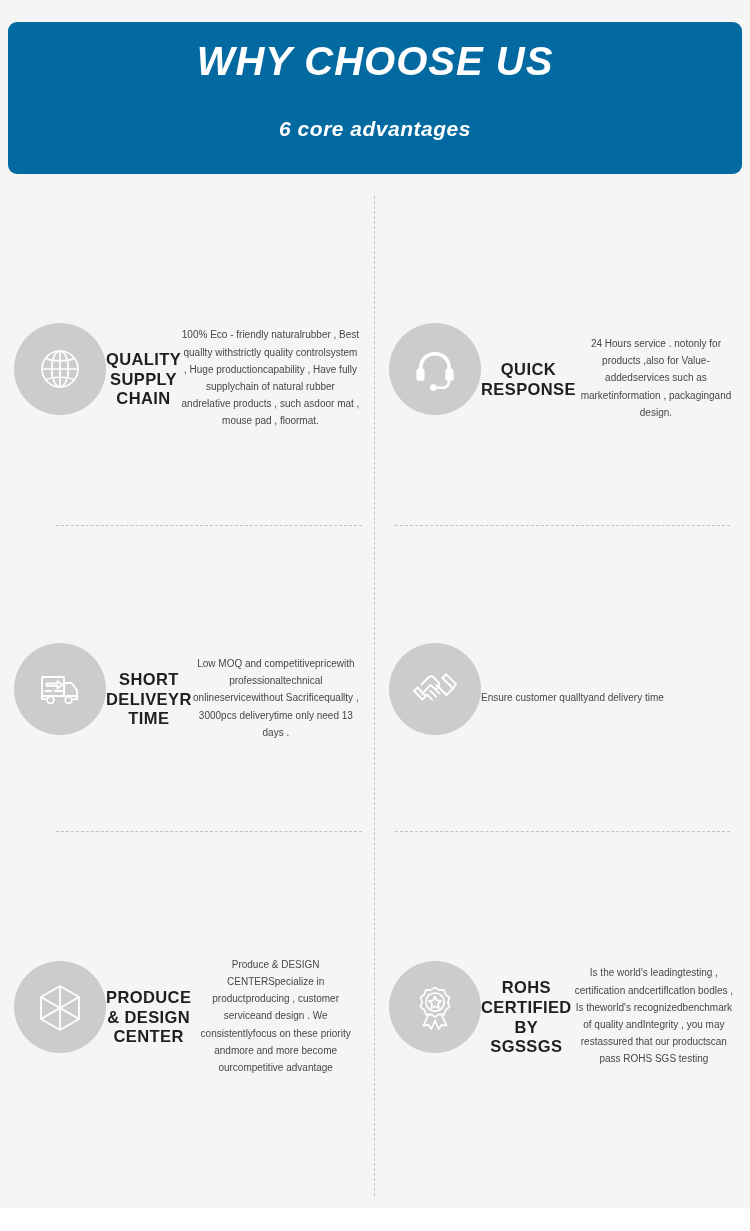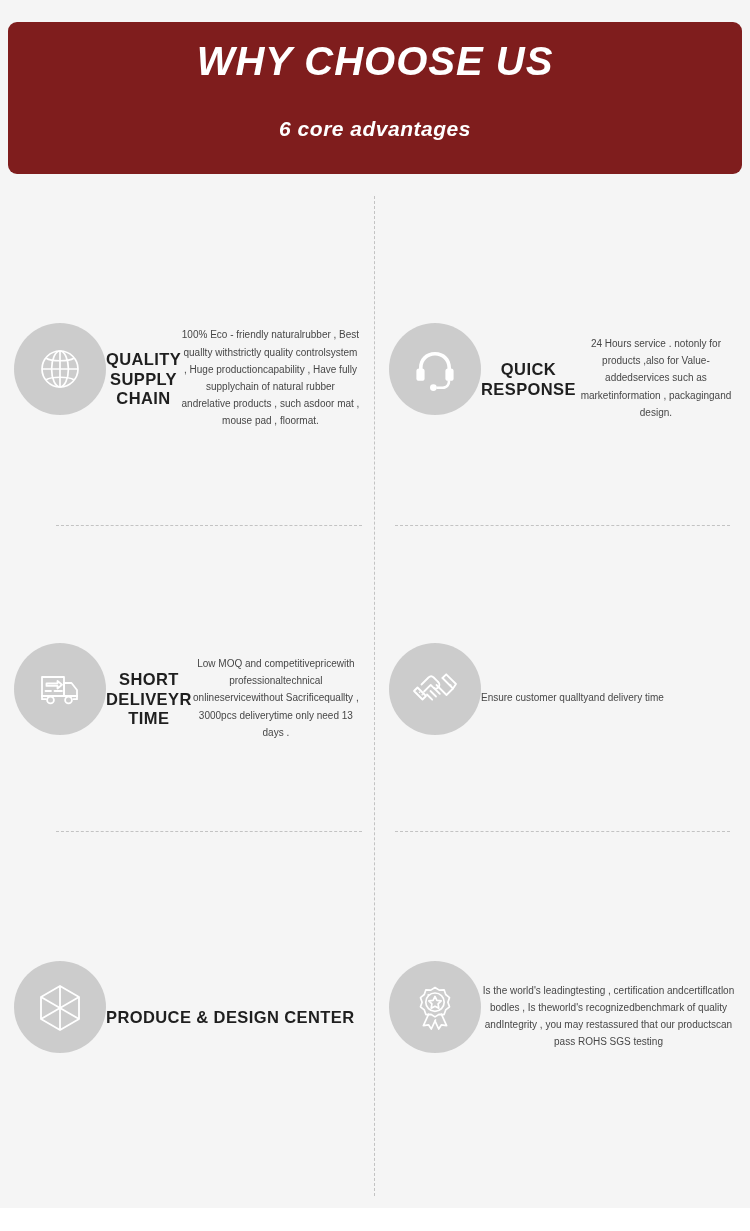--- a/index.html
+++ b/index.html
@@ -20,21 +20,21 @@
     background: #f5f5f5;
     box-sizing: border-box;
   }
   
   .banner {
     position: absolute;
     left: 8px;
     top: 22px;
     width: 734px;
     height: 152px;
-    background: #7f1d1d;
+    background: #0369a1;
     border-radius: 9px;
     display: flex;
     flex-direction: column;
     justify-content: center;
     box-sizing: border-box;
   }
   .banner-title {
     font-size: 40px;
     font-weight: bold;
     font-style: italic;
@@ -191,20 +191,21 @@
               <line x1="27" y1="6" x2="27" y2="28"></line>
               <line x1="27" y1="28" x2="46" y2="17"></line>
               <line x1="27" y1="28" x2="8" y2="17"></line>
               <line x1="27" y1="28" x2="27" y2="50"></line>
               <line x1="27" y1="28" x2="46" y2="39"></line>
               <line x1="27" y1="28" x2="8" y2="39"></line>
             </g>
           </svg>
         </div>
         <div class="card-title">PRODUCE &amp; DESIGN CENTER</div>
+        <div class="card-text">Produce &amp; DESIGN CENTERSpecialize in productproducing , customer serviceand design . We consistentlyfocus on these priority andmore and more become ourcompetitive advantage</div>
 
       </div>
 
     </div>
 
     <div class="col col-right">
 
       <div class="card c0">
         <div class="icon-circle">
           <svg width="50" height="50" viewBox="0 0 50 50" aria-hidden="true">
@@ -250,19 +251,20 @@
             <g fill="none" stroke="#ffffff" stroke-width="1.7" stroke-linecap="round" stroke-linejoin="round">
               <path d="M26 6.5 l4.2 2.6 l4.9 -0.3 l1.6 4.7 l3.8 3.1 l-1.6 4.6 l1.6 4.6 l-3.8 3.1 l-1.6 4.7 l-4.9 -0.3 L26 35.9 l-4.2 -2.6 l-4.9 0.3 l-1.6 -4.7 l-3.8 -3.1 l1.6 -4.6 l-1.6 -4.6 l3.8 -3.1 l1.6 -4.7 l4.9 0.3 Z"></path>
               <circle cx="26" cy="21.2" r="9.2"></circle>
               <path d="M26 15.4 l1.9 3.9 l4.3 0.6 l-3.1 3 l0.7 4.3 l-3.8 -2 l-3.8 2 l0.7 -4.3 l-3.1 -3 l4.3 -0.6 Z"></path>
               <path d="M19.6 33.2 L14.4 44.6 l5.1 -0.8 l2.8 4.2 l4.2 -9.1"></path>
               <path d="M32.4 33.2 L37.6 44.6 l-5.1 -0.8 l-2.8 4.2 l-3.6 -7.9"></path>
               <circle cx="19.3" cy="13.8" r="0.9" fill="#ffffff" stroke="none"></circle>
             </g>
           </svg>
         </div>
+        <div class="card-title">ROHS CERTIFIED BY SGSSGS</div>
         <div class="card-text">Is the world's leadingtesting , certification andcertiflcatlon bodles , Is theworld's recognizedbenchmark of quality andIntegrity , you may restassured that our productscan pass ROHS SGS testing</div>
 
       </div>
 
     </div>
   </div>
 </div>
 
 </body></html>

